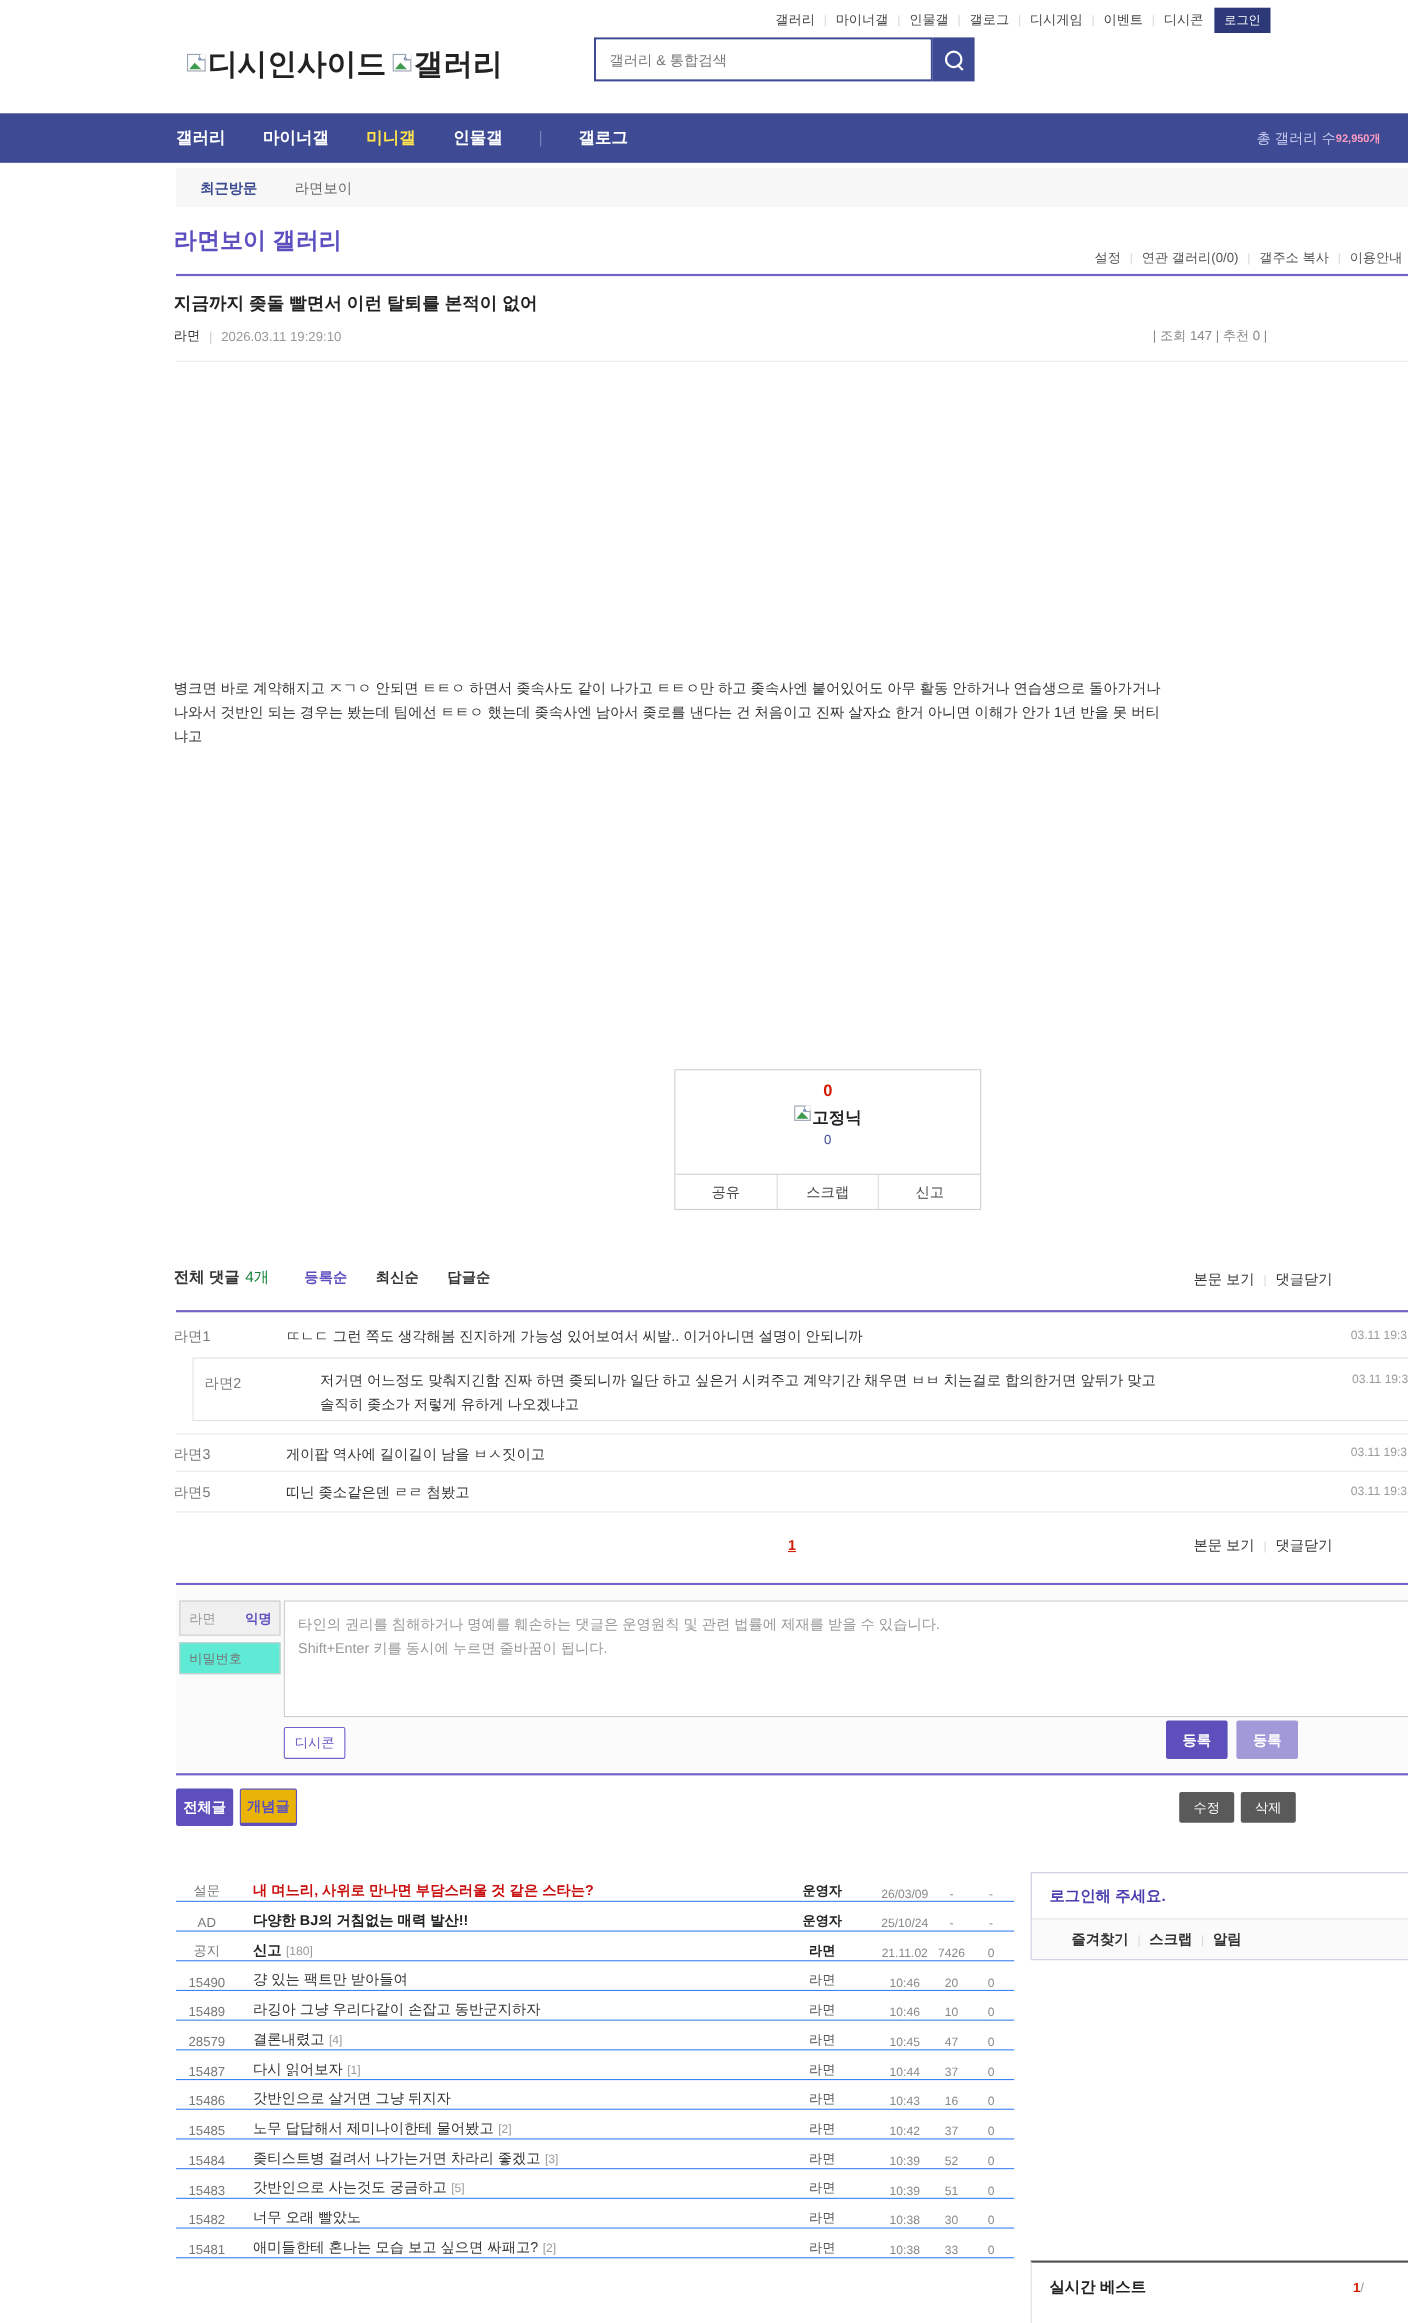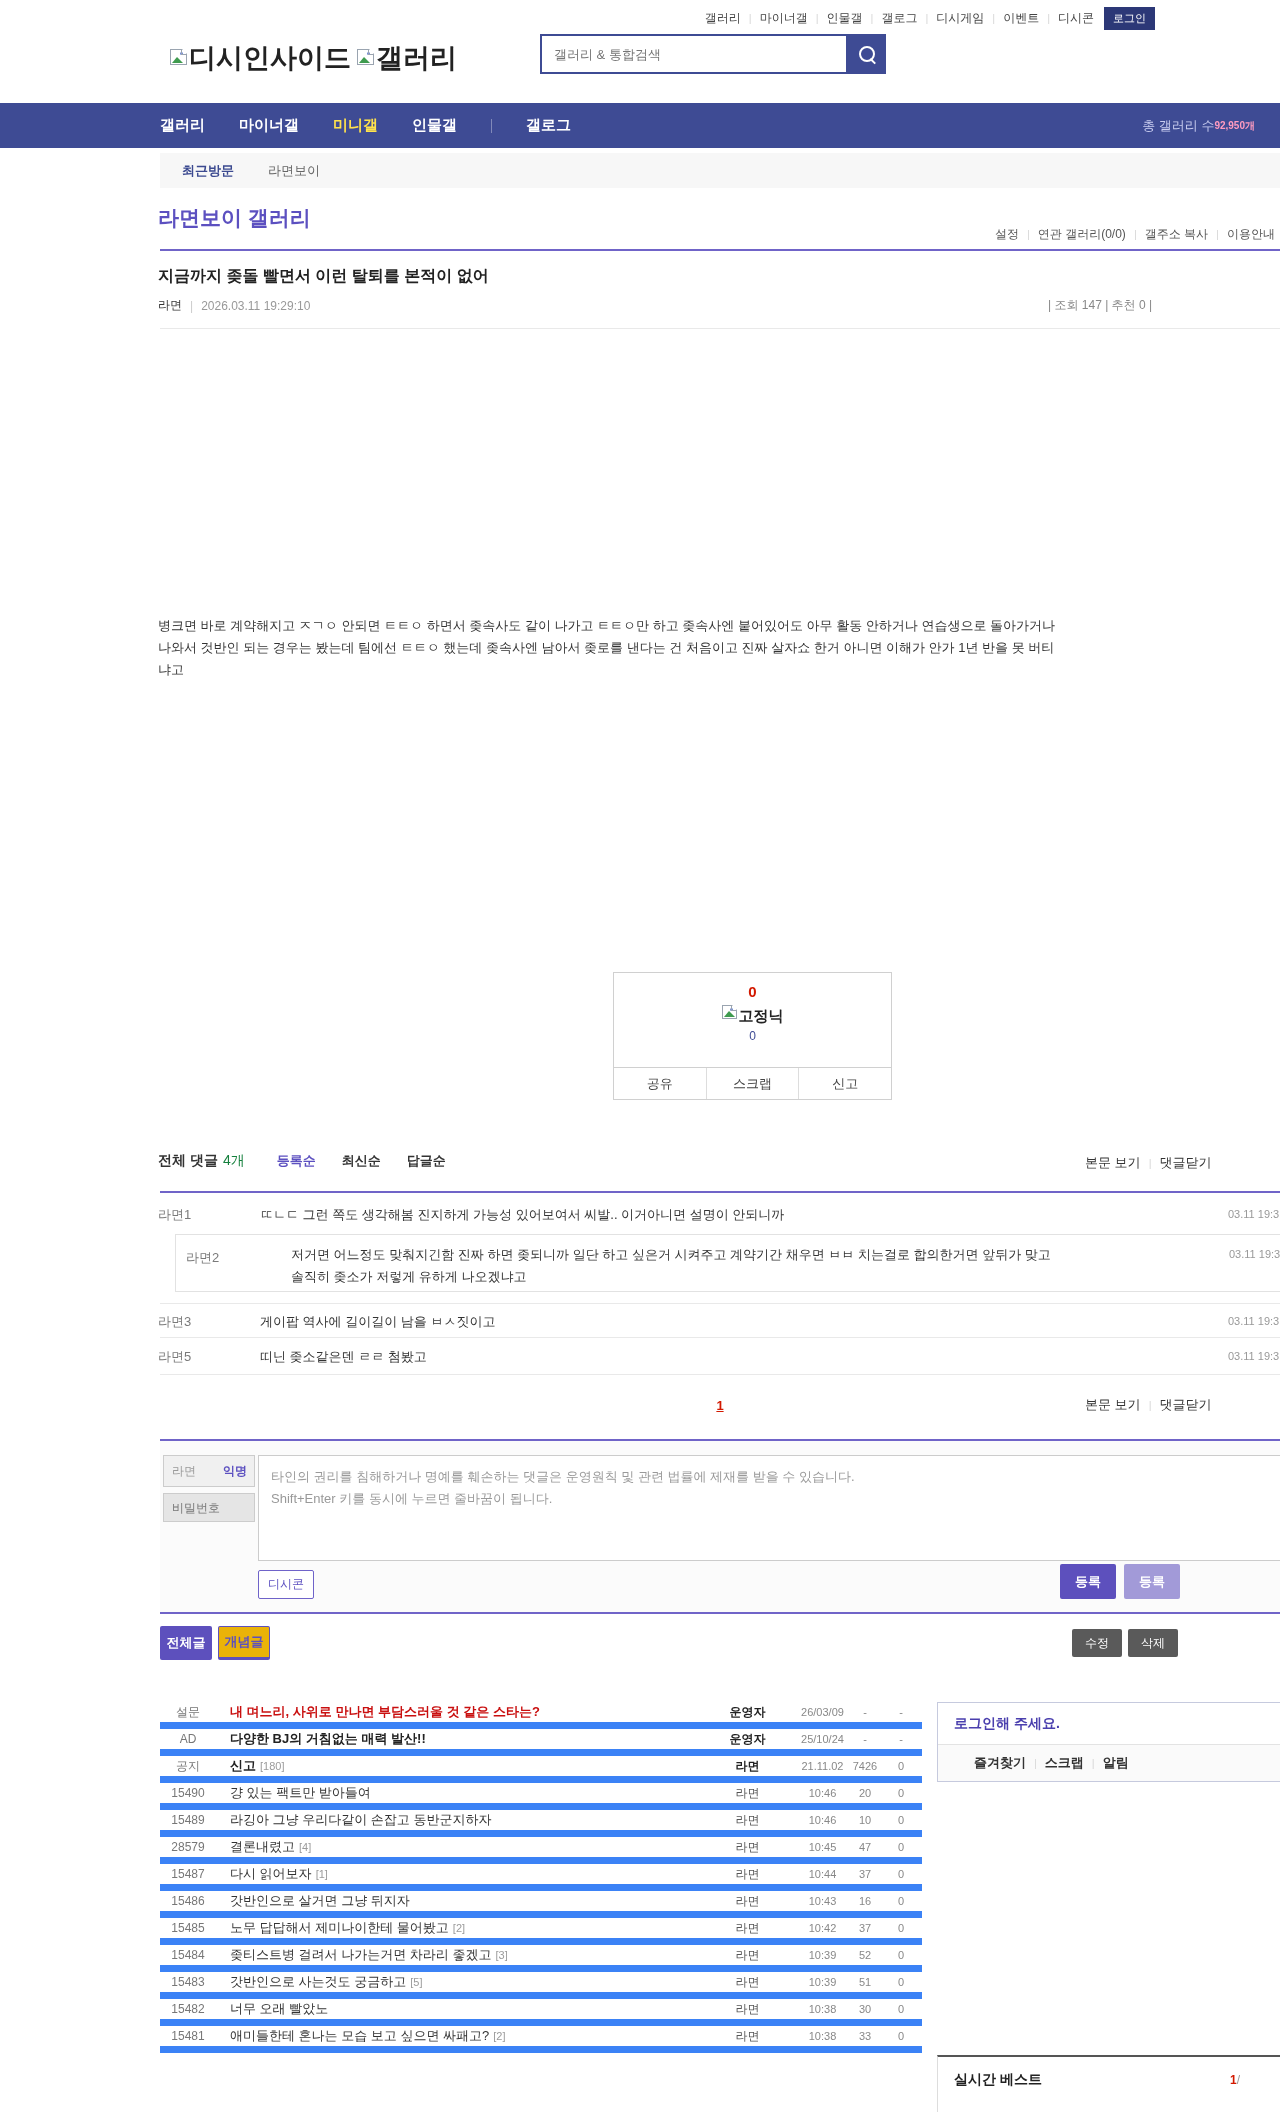--- a/index.html
+++ b/index.html
@@ -11,21 +11,21 @@
   .navy{background:#3e4b94}
   .hr2{height:2px;background:#7064c8}
   .hr1{height:1px;background:#e9e9e9}
   .icon-broken{display:inline-block;position:relative;width:15px;height:14px;background:#fff;border:1px solid #9aa4b0;vertical-align:2px;margin-right:2px}
   .icon-broken .mtn{position:absolute;left:1px;bottom:1px;width:0;height:0;border-left:5px solid transparent;border-right:6px solid transparent;border-bottom:6px solid #3f9b4f}
   .icon-broken .sun{position:absolute;right:3px;top:2px;width:3px;height:3px;border-radius:50%;background:#6a86d8}
   .icon-broken .tear{position:absolute;right:-1px;top:-1px;width:0;height:0;border-left:5px solid transparent;border-top:5px solid #fff;box-shadow:-1px 1px 0 #9aa4b0}
   .btn{display:flex;align-items:center;justify-content:center;border-radius:2px;cursor:pointer;box-sizing:border-box}
   .vcell{flex:1;display:flex;align-items:center;justify-content:center;font-size:13px;color:#444}
   .vcell+.vcell{border-left:1px solid #ddd}
-  .brow{display:flex;align-items:center;height:27px;border-bottom:7px solid #3b82f6;font-size:13px;box-sizing:border-box}
+  .brow{display:flex;align-items:flex-end;height:27px;border-bottom:1px solid #3b82f6;font-size:13px;box-sizing:border-box}
   .c{box-sizing:border-box}
   .c.no{width:56px;text-align:center;font-size:12px;color:#777}
   .c.ti{width:484px;padding-left:14px;white-space:nowrap;overflow:hidden;color:#333}
   .c.au{width:95px;text-align:center;font-size:12px;color:#555}
   .c.da{width:55px;text-align:center;font-size:11px;color:#888}
   .c.vi{width:30px;text-align:center;font-size:11px;color:#888}
   .c.re{width:42px;text-align:center;font-size:11px;color:#888}
   .cnt{font-size:11px;color:#9b9b9b;margin-left:4px}
   .bhead{display:flex;align-items:center;height:38px;border-top:2px solid #5d50bd;border-bottom:1px solid #5a5a5a;font-weight:bold;font-size:13px;color:#333;box-sizing:border-box}
   .bhead .c{text-align:center;color:#333;font-size:13px;padding-left:0}
@@ -163,21 +163,21 @@
     <span>본문 보기</span>
     <span>댓글닫기</span>
   </div>
   <div class="abs hr2" style="left:160px;top:1439px;width:1220px"></div>
 
   <div class="abs" style="left:160px;top:1441px;width:1220px;height:171px;background:#fbfbfb"></div>
   <div class="abs" style="left:163px;top:1455px;width:92px;height:32px;background:#f0f0f0;border:1px solid #ccc;box-sizing:border-box">
     <span class="abs" style="left:8px;top:0;line-height:30px;font-size:12px;color:#999">라면</span>
     <span class="abs" style="right:7px;top:0;line-height:30px;font-size:12px;font-weight:bold;color:#5c50c0">익명</span>
   </div>
-  <div class="abs" style="left:163px;top:1493px;width:92px;height:29px;background:#e5e5e5;border:1px solid #ccc;box-sizing:border-box">
+  <div class="abs" style="left:163px;top:1493px;width:92px;height:29px;background:#5eead4;border:1px solid #ccc;box-sizing:border-box">
     <input type="text" style="border: 0px; outline: none; width: 100%; height: 100%; box-sizing: border-box; padding: 0px 8px; font-size: 12px; color: rgb(51, 51, 51); font-family: inherit; background: transparent;" placeholder="비밀번호">
   </div>
   <div class="abs" style="left:258px;top:1455px;width:1104px;height:106px;background:#fff;border:1px solid #ccc;box-sizing:border-box;padding:10px 12px;font-size:13px;line-height:22px;color:#999">
     <div>타인의 권리를 침해하거나 명예를 훼손하는 댓글은 운영원칙 및 관련 법률에 제재를 받을 수 있습니다.</div>
     <div>Shift+Enter 키를 동시에 누르면 줄바꿈이 됩니다.</div>
   </div>
   <div class="abs btn" style="left:258px;top:1570px;width:56px;height:29px;background:#fff;border:1px solid #6f63c9;color:#5c50c0;font-size:12px">디시콘</div>
   <div class="abs btn" style="left:1060px;top:1564px;width:56px;height:35px;background:#5d50bd;color:#fff;font-size:13px;font-weight:bold">등록</div>
   <div class="abs btn" style="left:1124px;top:1564px;width:56px;height:35px;background:#a29ad8;color:#fff;font-size:13px;font-weight:bold">등록</div>
   <div class="abs hr2" style="left:160px;top:1612px;width:1220px"></div>

